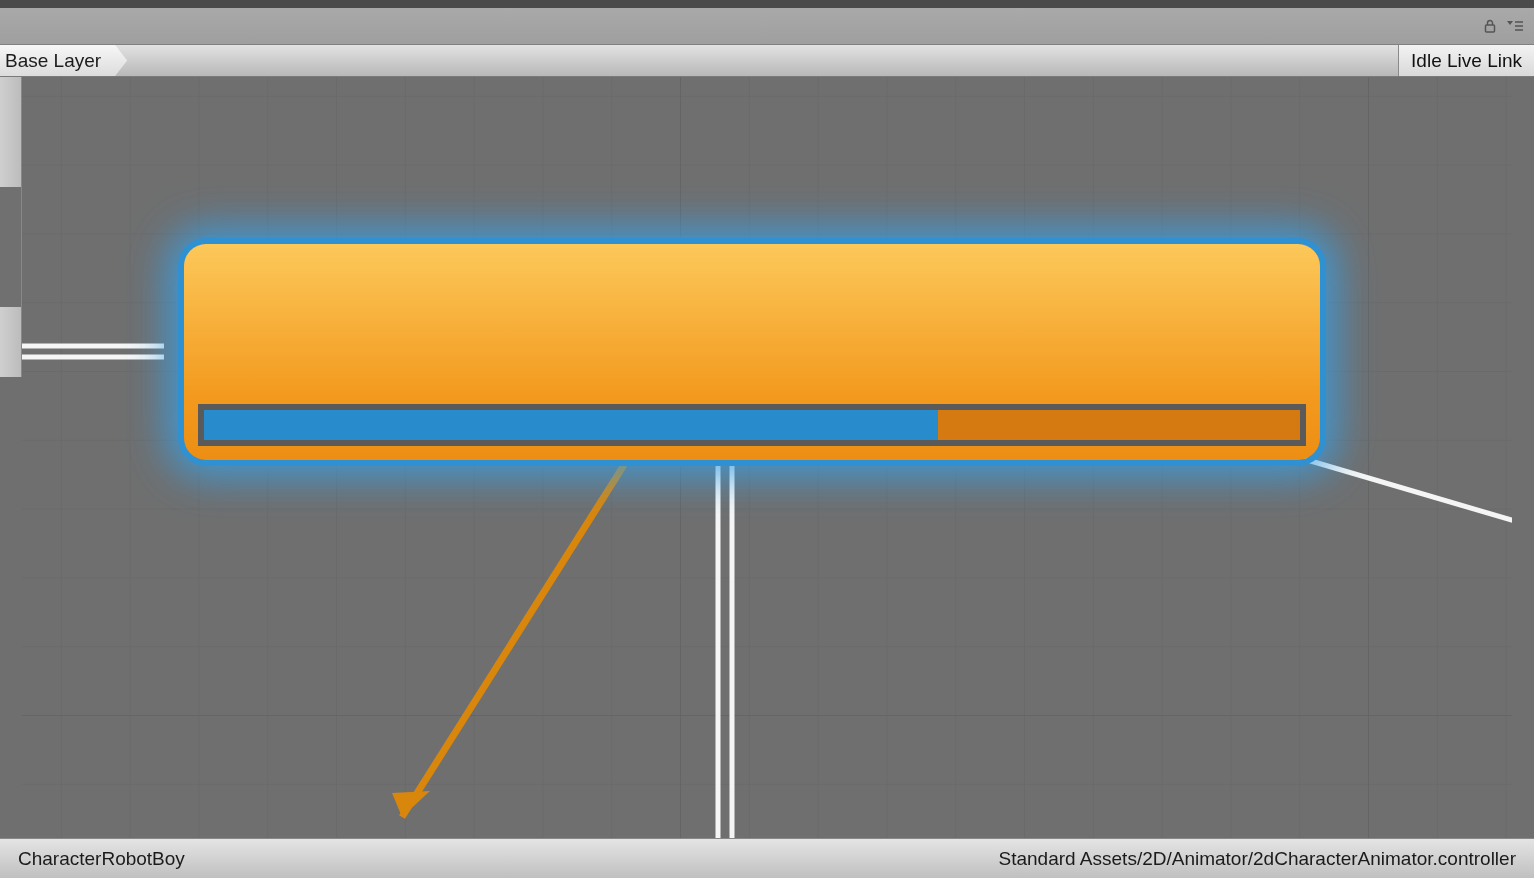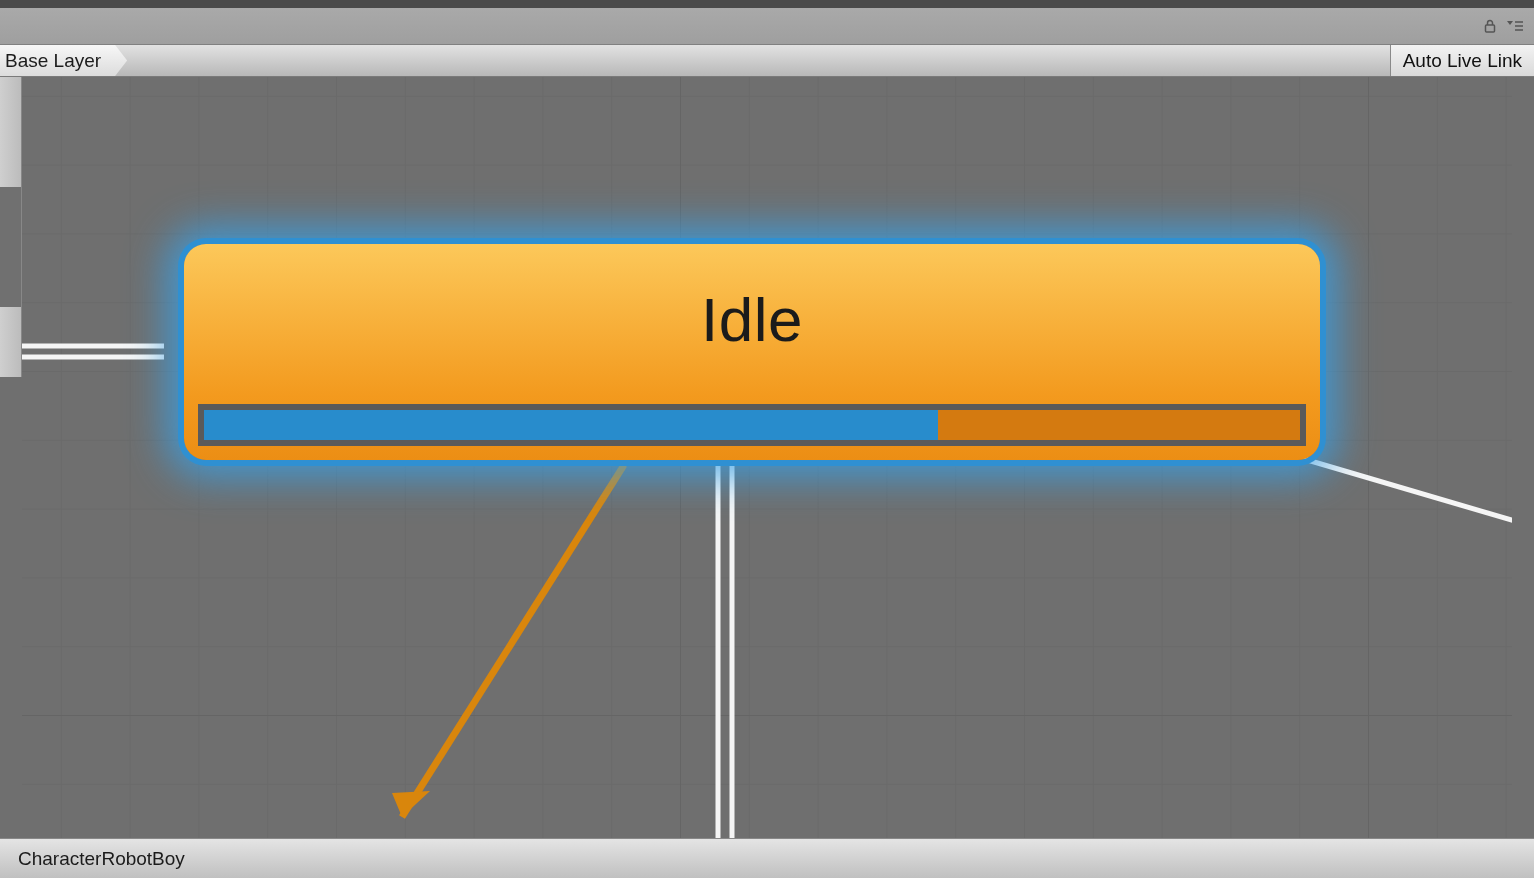--- a/index.html
+++ b/index.html
@@ -184,21 +184,21 @@
       </svg>
     </span>
   </div>
 </div>
 
 <div class="tabbar">
   <div class="breadcrumb">
     <span>Base Layer</span>
   </div>
   <div class="auto-live-link">
-    <span>Auto Live Link</span>
+    <span>Idle Live Link</span>
   </div>
 </div>
 
 <div class="graph">
   <div class="side-stub"></div>
   <div class="graph-inner">
 
     <svg class="lines" width="100%" height="100%" viewBox="0 0 1490 761" preserveAspectRatio="none">
 
       <line x1="-22" y1="269" x2="142" y2="269" stroke="#f5f5f5" stroke-width="5"></line>
@@ -207,25 +207,25 @@
       <line x1="696" y1="388" x2="696" y2="790" stroke="#f5f5f5" stroke-width="5"></line>
       <line x1="710" y1="388" x2="710" y2="790" stroke="#f5f5f5" stroke-width="5"></line>
 
       <line x1="1282" y1="382" x2="1520" y2="452" stroke="#f5f5f5" stroke-width="5"></line>
 
       <line x1="602" y1="388" x2="380" y2="740" stroke="#d9860c" stroke-width="7"></line>
       <polygon points="380,740 408,714 370,716" fill="#d9860c"></polygon>
     </svg>
 
     <div class="state-node">
-      <div class="state-label">Idle</div>
       <div class="progress-wrap">
         <div class="progress-fill" style="width: 67%;"></div>
       </div>
     </div>
 
   </div>
   <div class="right-strip"></div>
 </div>
 
 <div class="statusbar">
   <span>CharacterRobotBoy</span>
+  <span class="status-right">Standard Assets/2D/Animator/2dCharacterAnimator.controller</span>
 </div>
 
 </body></html>

